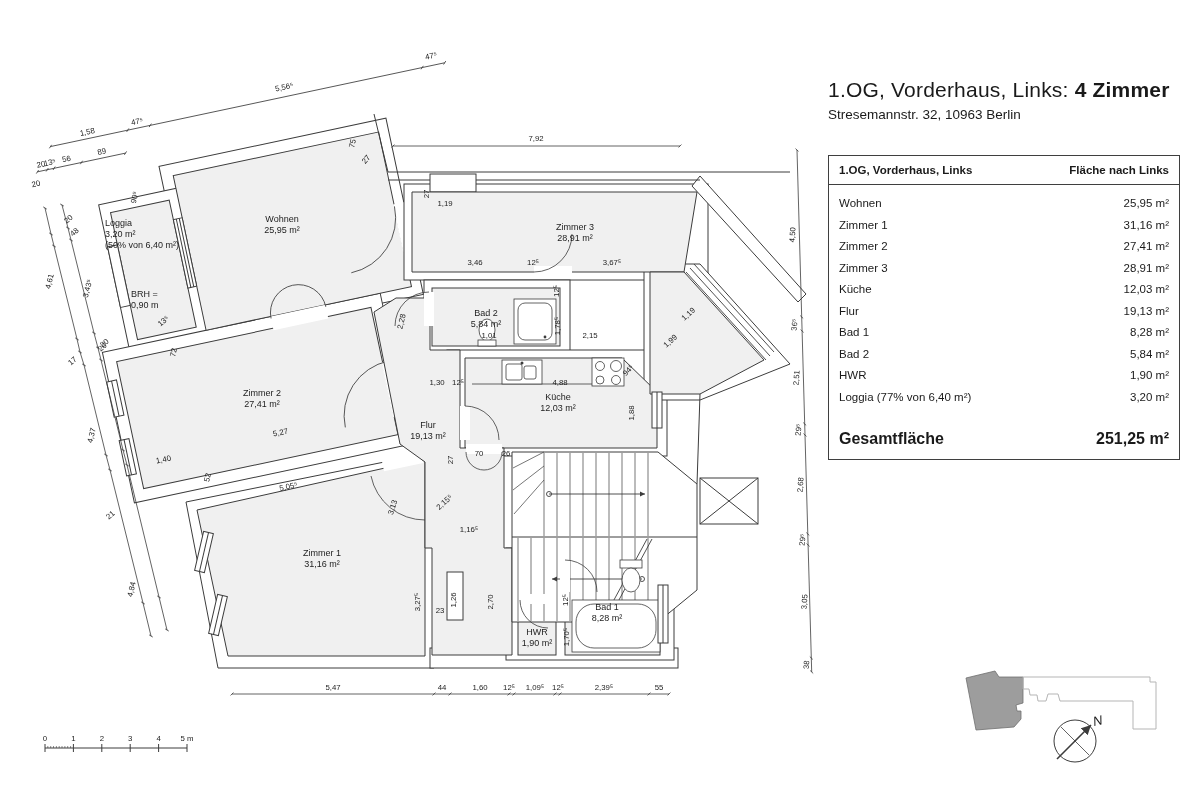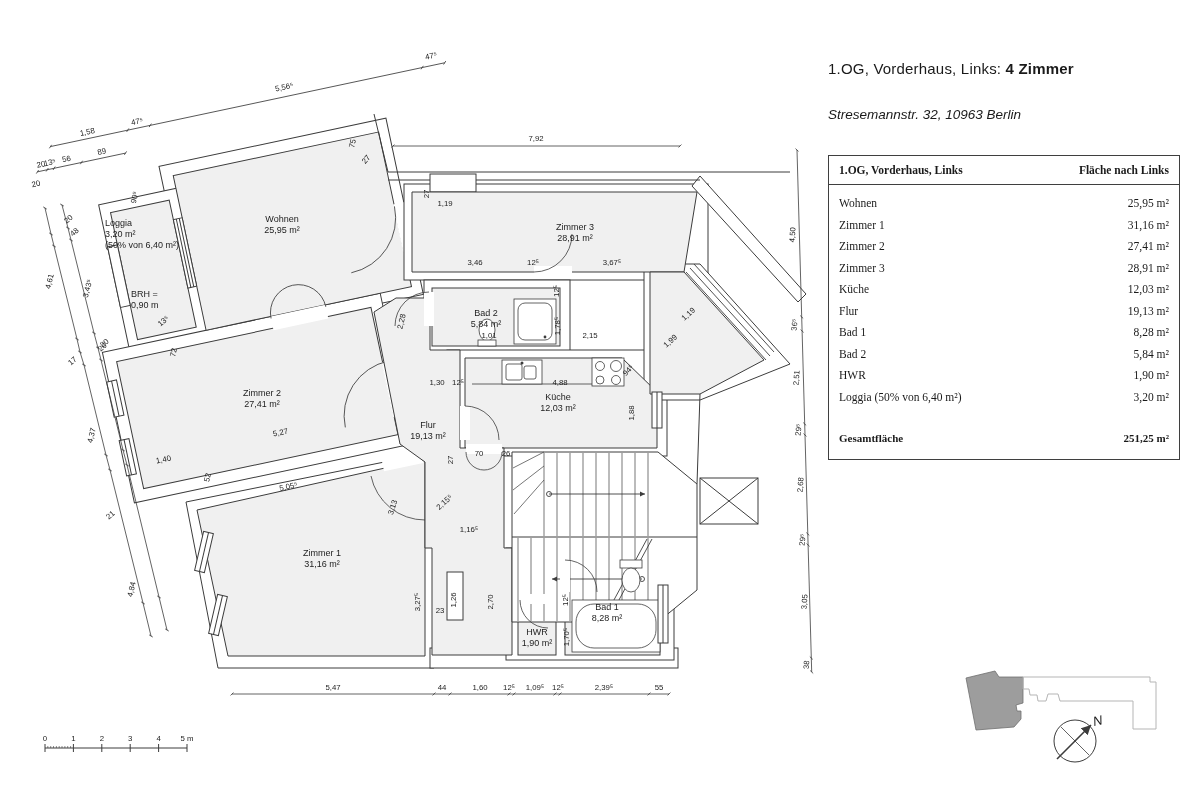--- a/index.html
+++ b/index.html
@@ -1,27 +1,27 @@
 <!DOCTYPE html>
 <html><head>
 <meta charset="utf-8">
 <style>
   html,body{margin:0;padding:0;background:#e8e8e8;}
   .page{position:relative;width:1200px;height:800px;background:#ffffff;
         font-family:"Liberation Sans","DejaVu Sans",sans-serif;color:#1a1a1a;overflow:hidden;}
   .plan-svg{position:absolute;left:0;top:0;}
-  .title{position:absolute;left:828px;top:60px;font-size:15px;letter-spacing:.2px;}
+  .title{position:absolute;left:828px;top:78px;font-size:21px;letter-spacing:.2px;}
   .title b{font-weight:bold;}
-  .addr{position:absolute;left:828px;top:107px;font-size:13.5px;font-style:italic;}
-  .area-table{position:absolute;left:828px;top:155px;width:352px;border:1px solid #3f3f3f;box-sizing:border-box;background:#fff;font-family:Liberation Serif, serif;}
+  .addr{position:absolute;left:828px;top:107px;font-size:13.5px;}
+  .area-table{position:absolute;left:828px;top:155px;width:352px;border:1px solid #3f3f3f;box-sizing:border-box;background:#fff;}
   .at-head{display:flex;justify-content:space-between;font-weight:bold;font-size:11.5px;
            padding:8px 10px;border-bottom:1px solid #3f3f3f;}
   .at-body{padding:8px 10px 10px;}
   .at-row{display:flex;justify-content:space-between;font-size:11.5px;line-height:21.5px;}
-  .at-total{display:flex;justify-content:space-between;font-weight:bold;font-size:11px;
+  .at-total{display:flex;justify-content:space-between;font-weight:bold;font-size:16px;
             margin-top:20px;line-height:21px;}
   
   text{fill:#1d1d1d;}
   .rl{font-size:9px;}
   .dl{font-size:7.8px;}
 </style>
 </head>
 <body>
 
 <div class="page">
@@ -450,21 +450,21 @@
         </div>
         <div class="at-row">
           <span>Bad 2</span>
           <span>5,84 m²</span>
         </div>
         <div class="at-row">
           <span>HWR</span>
           <span>1,90 m²</span>
         </div>
         <div class="at-row">
-          <span>Loggia  (50% von 6,40 m²)</span>
+          <span>Loggia  (77% von 6,40 m²)</span>
           <span>3,20 m²</span>
         </div>
         <div class="at-total">
         <span>Gesamtfläche</span>
         <span>251,25 m²</span>
       </div>
     </div>
   </div>
 </div>
 

